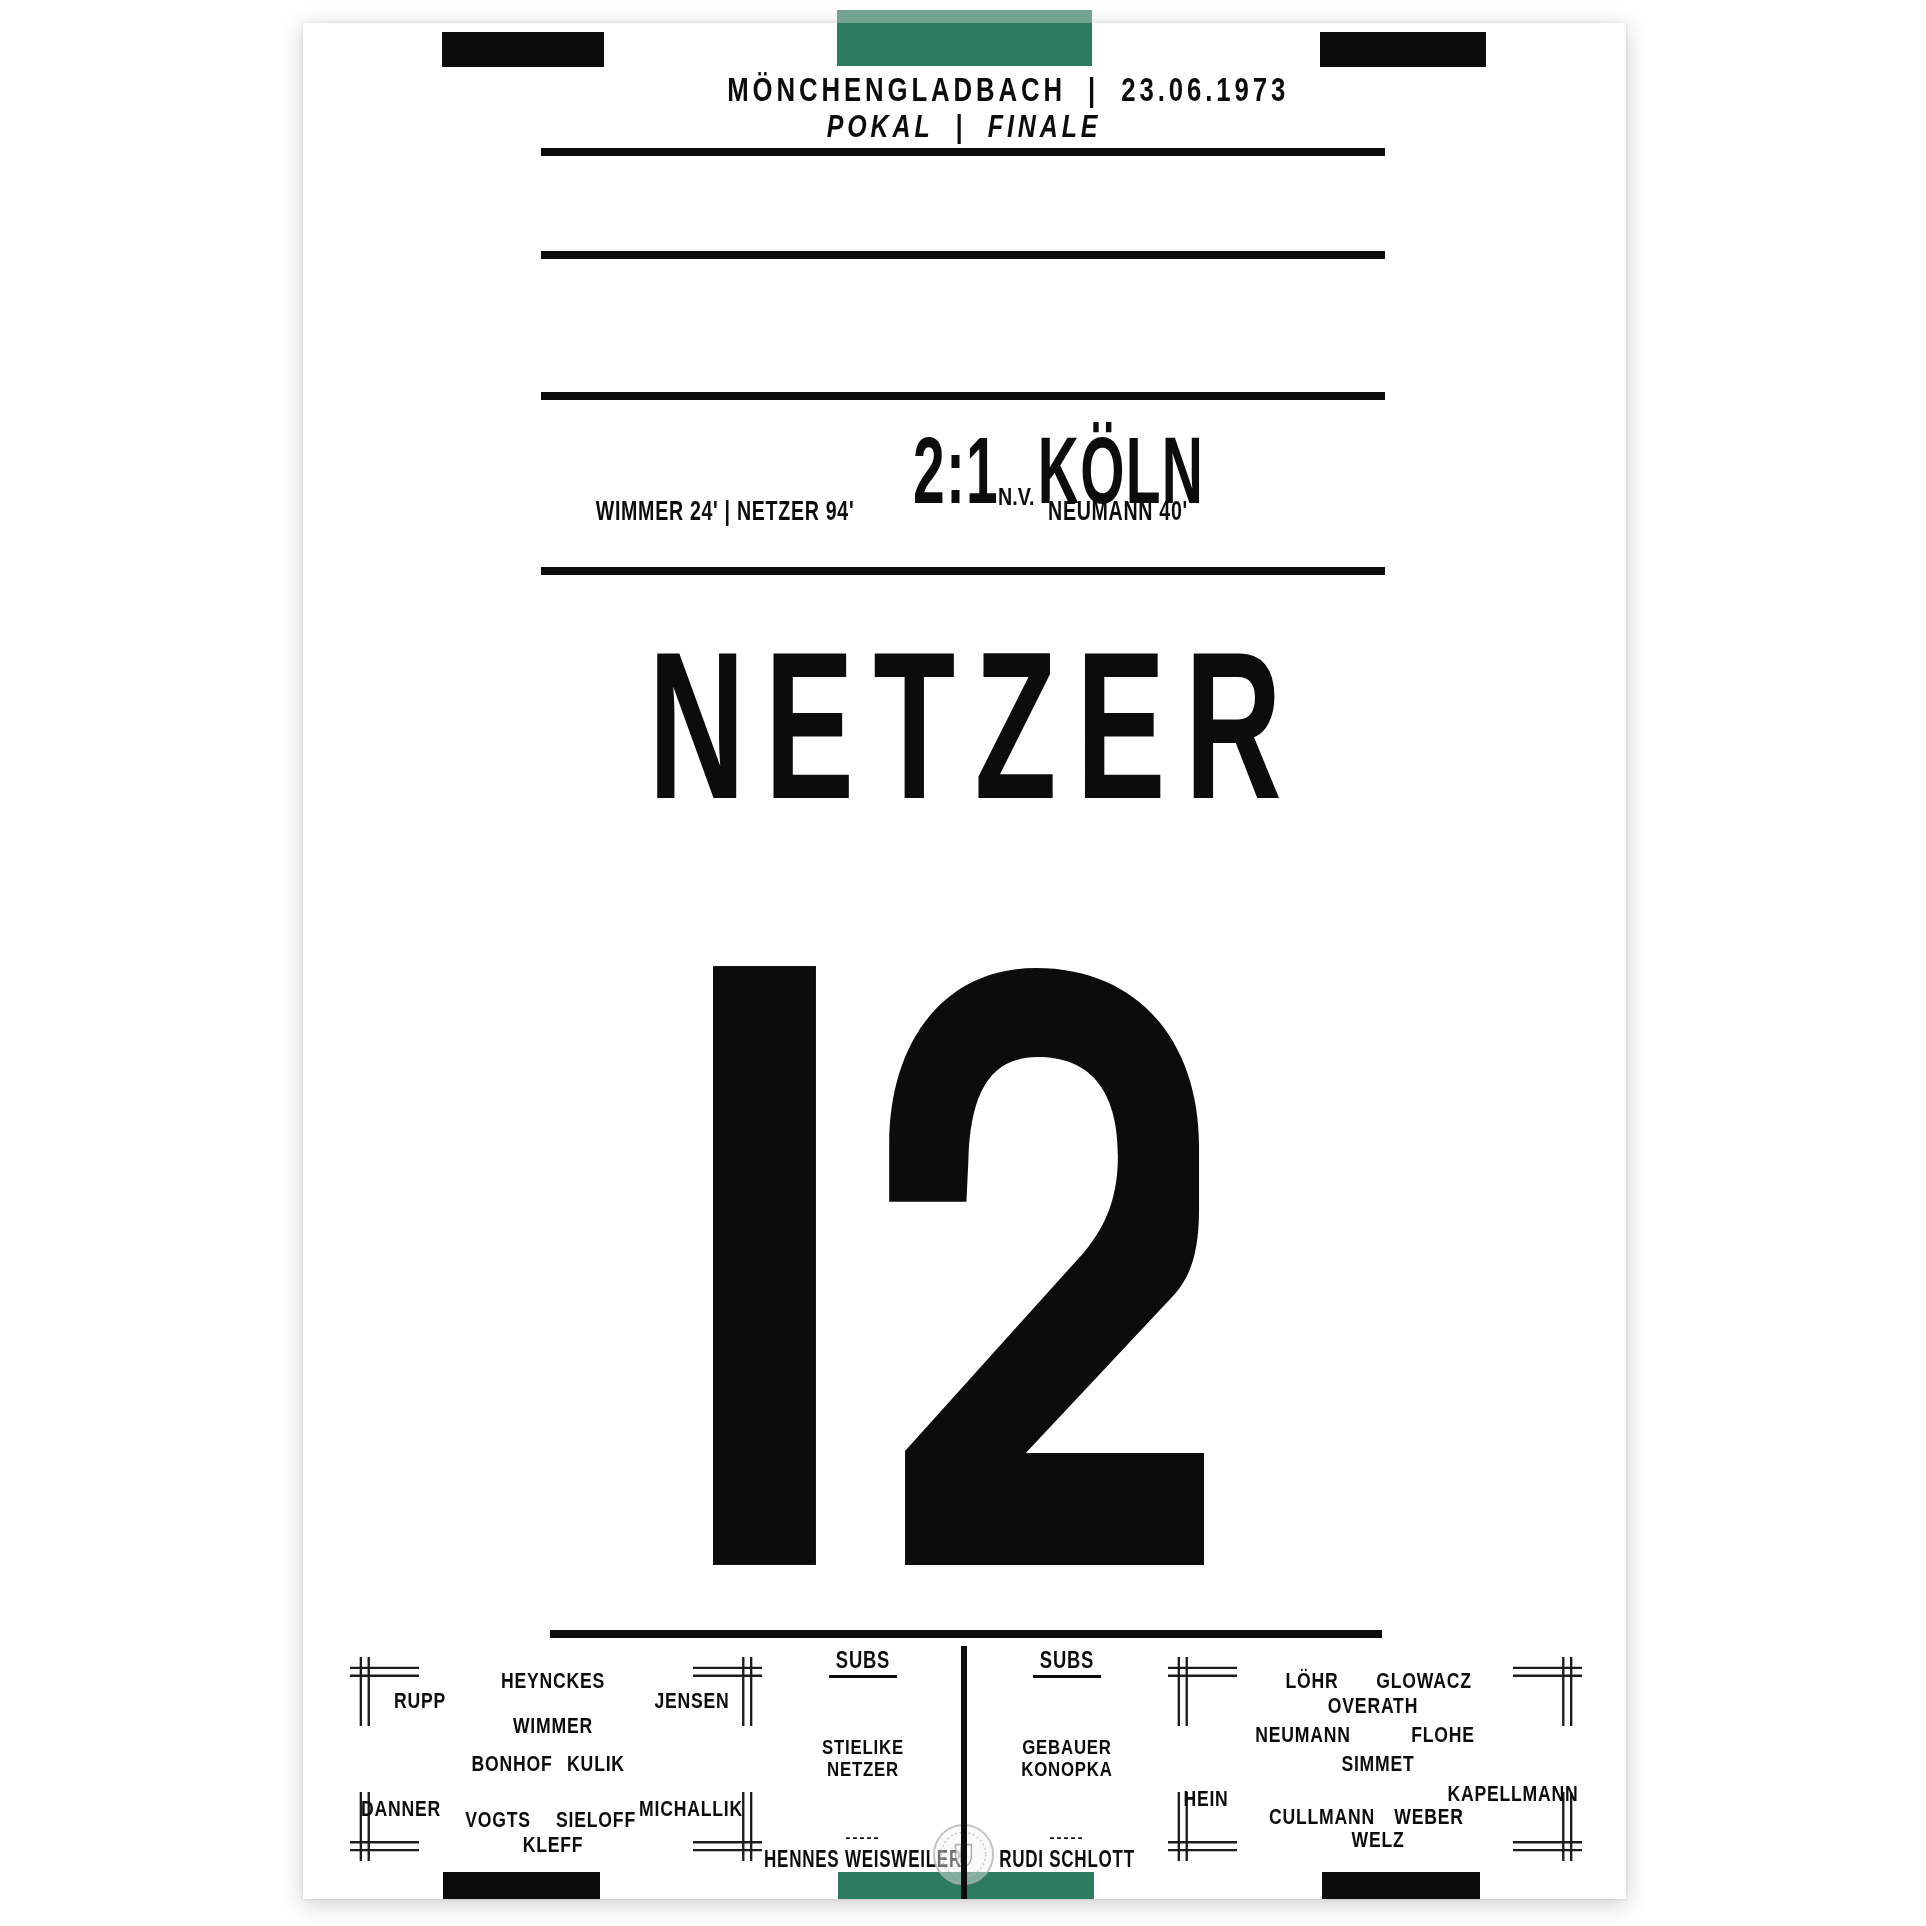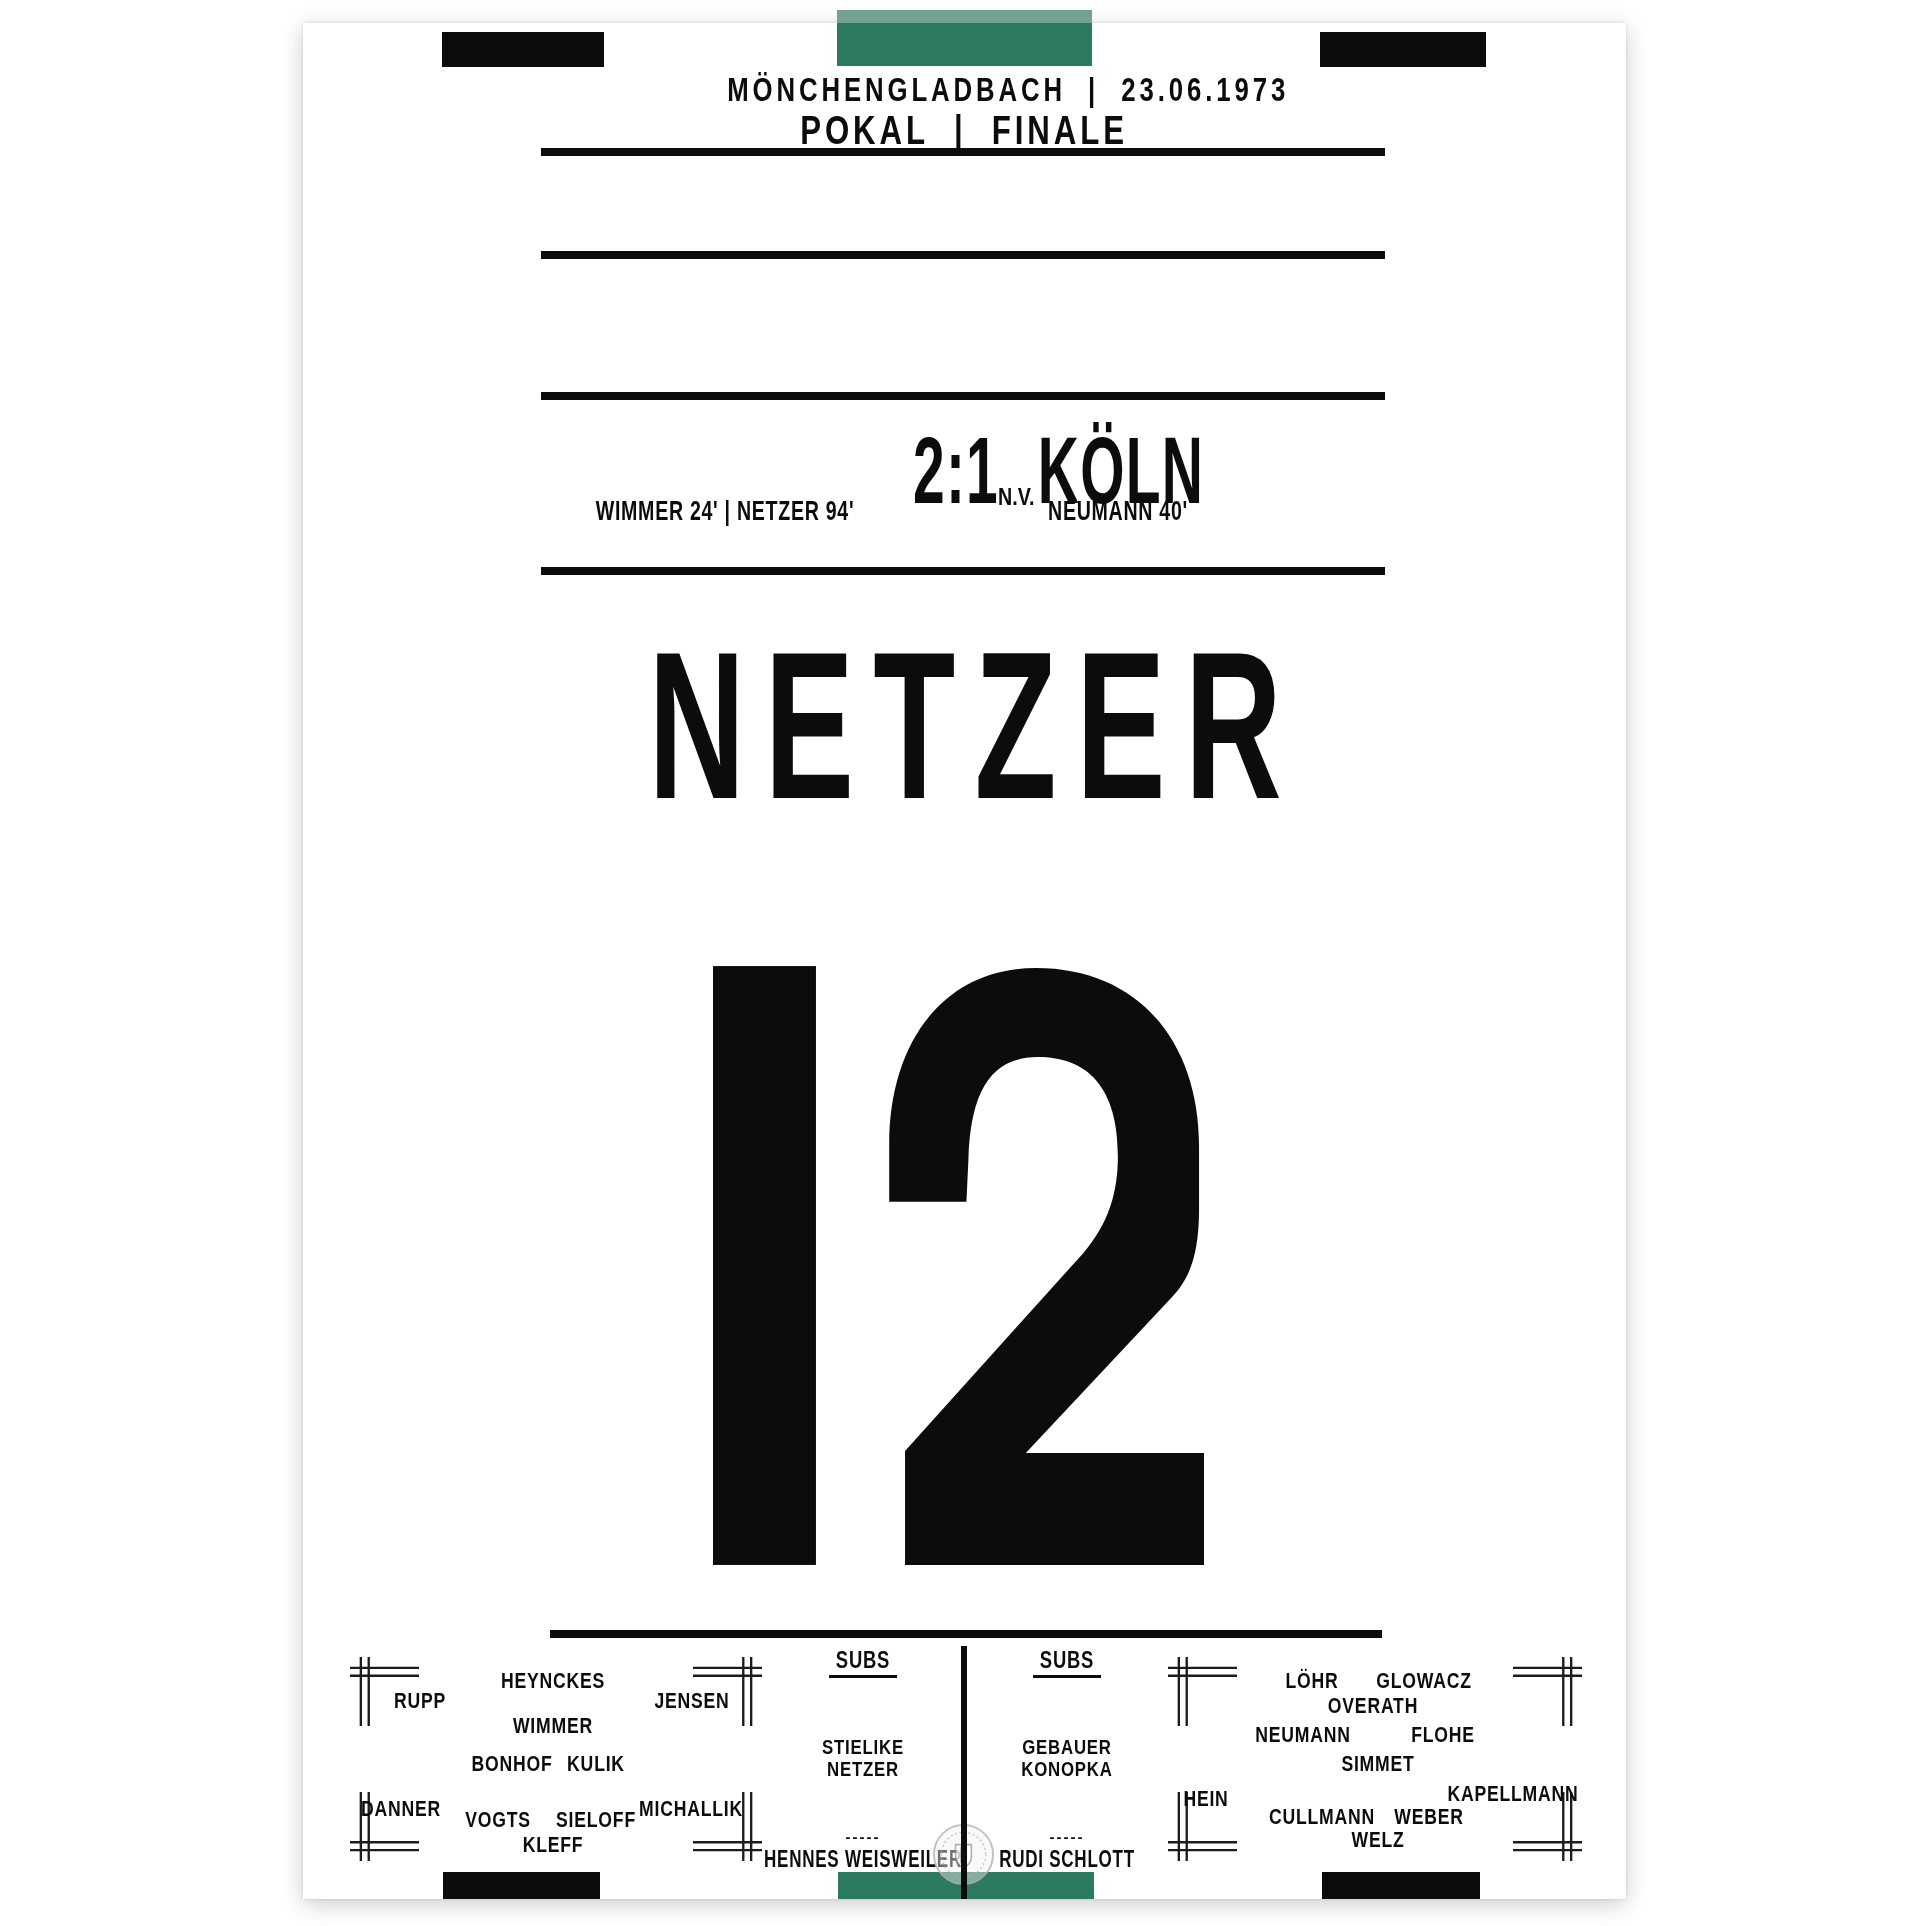--- a/index.html
+++ b/index.html
@@ -16,21 +16,21 @@
   .top-black{top:9px;height:35px;background:var(--ink);}
   .top-black.l{left:139px;width:162px;}
   .top-black.r{left:1017px;width:166px;}
   .top-green{top:-13px;height:56px;left:534px;width:255px;
              background:linear-gradient(to bottom,var(--green-light) 13px,var(--green) 13px);}
 
   
   .h-line{position:absolute;width:100%;text-align:center;line-height:1;}
   .h1{top:50px;font-size:33px;font-weight:700;padding-left:44px;}
   .h1 .cond{transform:scaleX(.78);letter-spacing:5px;}
-  .h2{top:87px;font-size:40px;font-weight:700;}
+  .h2{top:87px;font-size:32px;font-weight:700;font-style:italic;}
   .h2 .cond{transform:scaleX(.78);letter-spacing:5px;}
   .subtitle{top:149px;font-size:30px;font-weight:700;}
   .subtitle .cond{transform:scaleX(.74);letter-spacing:2px;}
 
   .rule{position:absolute;left:238px;width:844px;height:8px;background:var(--ink);}
   .rule1{top:125px;} .rule2{top:228px;} .rule3{top:369px;} .rule4{top:544px;}
 
   .minute{top:224px;font-size:121px;font-weight:700;}
   .minute .cond{transform:scaleX(.66);letter-spacing:3px;}
 

